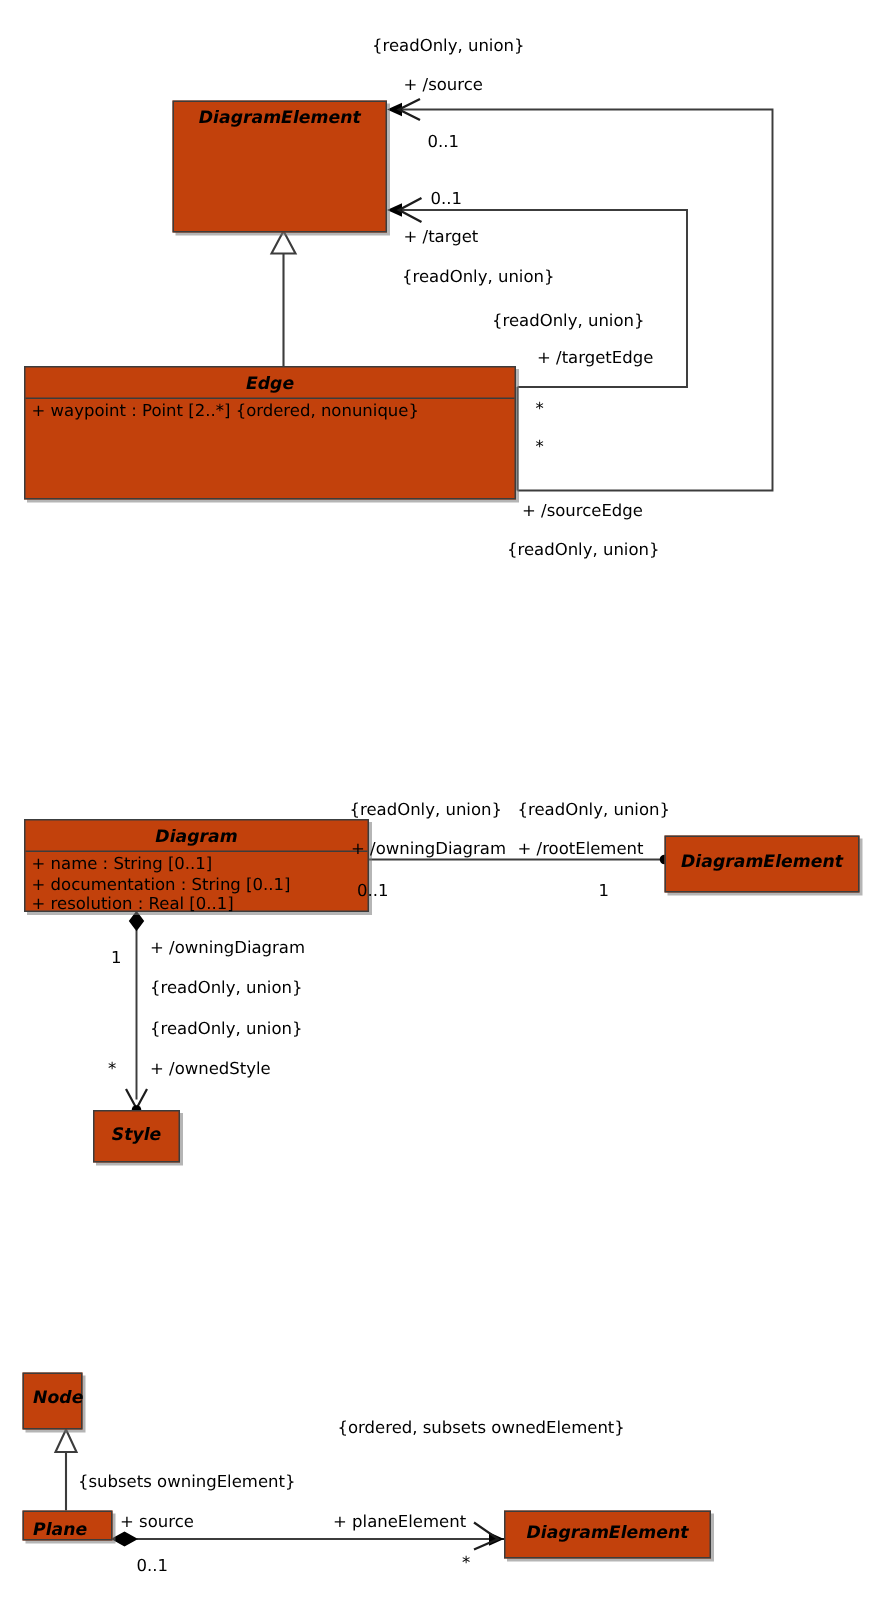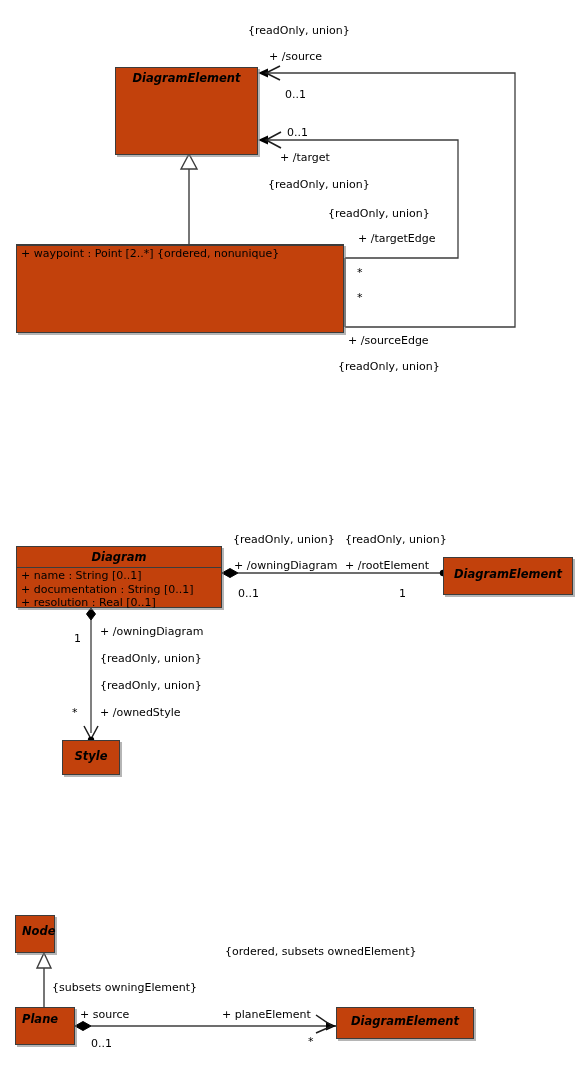--- a/index.html
+++ b/index.html
@@ -128,40 +128,41 @@
       <path d="M336,1026 L326,1021.5 L326,1030.5 Z" fill="#000000"></path>
       <path d="M316,1015 L332,1026 L316,1033" fill="none" stroke="#1d1d1d" stroke-width="1.5"></path>
     </g>
   </svg>
 
   <div class="uml-class" style="left:115px; top:67px; width:143px; height:88px;">
     <div class="uml-name">DiagramElement</div>
   </div>
 
   <div class="uml-class" style="left:16px; top:244px; width:328px; height:89px;">
+    <div class="uml-name">Edge</div>
     <div class="uml-divider"></div>
     <div class="uml-attrs">
       <div class="uml-attr">+ waypoint : Point [2..*] {ordered, nonunique}</div>
     </div>
   </div>
 
   <div class="lbl" style="left:248px; top:24px;">{readOnly, union}</div>
   <div class="lbl" style="left:269px; top:50px;">+ /source</div>
   <div class="lbl" style="left:285px; top:88px;">0..1</div>
   <div class="lbl" style="left:287px; top:126px;">0..1</div>
-  <div class="lbl" style="left:280px; top:151px;text-align:center;">+ /target</div>
+  <div class="lbl" style="left:269px; top:151px;text-align:center;">+ /target</div>
   <div class="lbl" style="left:268px; top:178px;">{readOnly, union}</div>
   <div class="lbl" style="left:328px; top:207px;">{readOnly, union}</div>
   <div class="lbl" style="left:358px; top:232px;">+ /targetEdge</div>
   <div class="lbl" style="left:357px; top:266px;">*</div>
   <div class="lbl" style="left:357px; top:291px;">*</div>
   <div class="lbl" style="left:348px; top:334px;">+ /sourceEdge</div>
   <div class="lbl" style="left:338px; top:360px;">{readOnly, union}</div>
 
-  <div class="uml-class" style="left:16px; top:546px; width:206px; height:62px;">
+  <div class="uml-class" style="left:16px; top:546px; width:230px; height:62px;">
     <div class="uml-name">Diagram</div>
     <div class="uml-divider"></div>
     <div class="uml-attrs">
       <div class="uml-attr">+ name : String [0..1]</div>
       <div class="uml-attr">+ documentation : String [0..1]</div>
       <div class="uml-attr">+ resolution : Real [0..1]</div>
     </div>
   </div>
 
   <div class="uml-class" style="left:443px; top:557px; width:130px; height:38px;">
@@ -183,21 +184,21 @@
   <div class="lbl" style="left:100px; top:625px;">+ /owningDiagram</div>
   <div class="lbl" style="left:100px; top:652px;">{readOnly, union}</div>
   <div class="lbl" style="left:100px; top:679px;">{readOnly, union}</div>
   <div class="lbl" style="left:72px; top:706px;">*</div>
   <div class="lbl" style="left:100px; top:706px;">+ /ownedStyle</div>
 
   <div class="uml-class" style="left:15px; top:915px; width:40px; height:38px;">
     <div class="uml-name left" style="padding-top:8px;">Node</div>
   </div>
 
-  <div class="uml-class" style="left:15px; top:1007px; width:60px; height:38px;">
+  <div class="uml-class" style="left:15px; top:1007px; width:60px; height:20px;">
     <div class="uml-name left" style="padding-top:4px;">Plane</div>
   </div>
 
   <div class="uml-class" style="left:336px; top:1007px; width:138px; height:32px;">
     <div class="uml-name" style="padding-top:6px;">DiagramElement</div>
   </div>
 
   <div class="lbl" style="left:52px; top:981px;">{subsets owningElement}</div>
   <div class="lbl" style="left:225px; top:945px;text-align:right;">{ordered, subsets ownedElement}</div>
   <div class="lbl" style="left:80px; top:1008px;">+ source</div>

